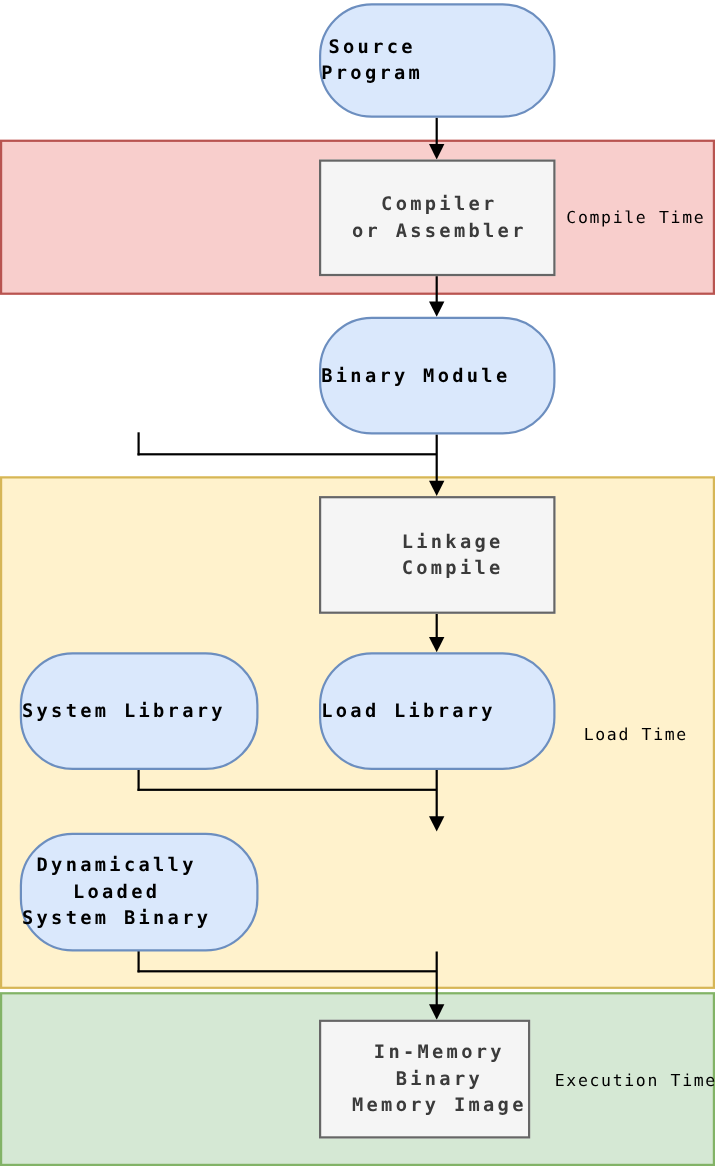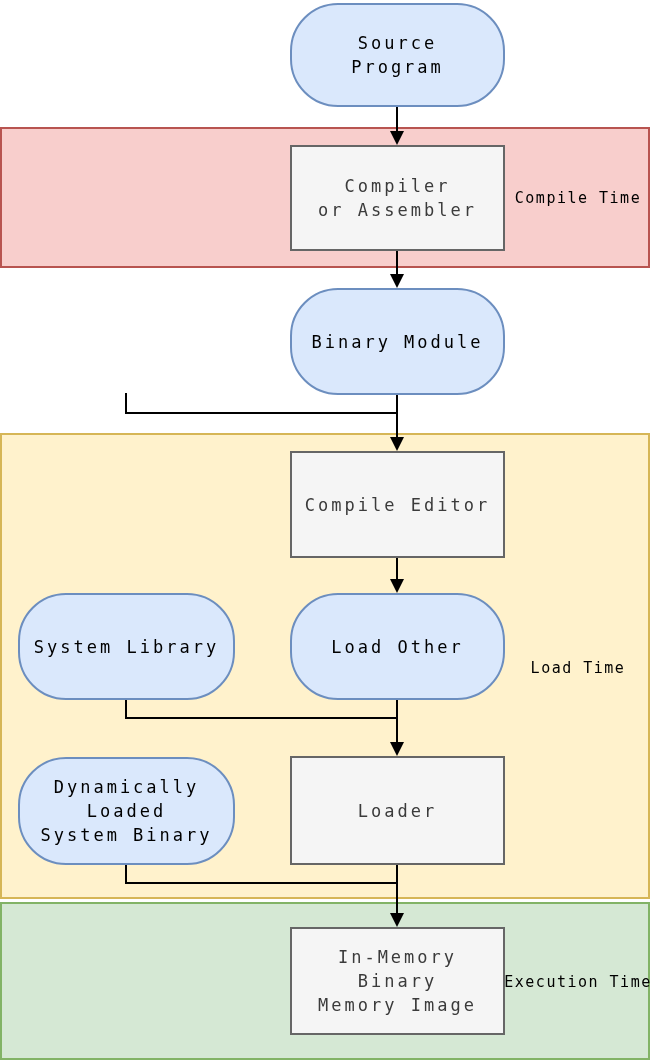--- a/index.html
+++ b/index.html
@@ -34,37 +34,39 @@
   }
   .lbl-compile { top: 188px; }
   .lbl-load    { top: 658px; }
   .lbl-exec    { top: 972px; }
 
   .node {
     position: absolute;
     box-sizing: border-box;
     display: flex;
     align-items: center;
-    justify-content: center;
+    justify-content: flex-start;
     text-align: center;
     white-space: pre-line;
     font-size: 17px;
     letter-spacing: 3px;
     line-height: 24px;
     color: #000000;
+    font-weight: bold;
   }
   .stadium {
     background: #dae8fc;
     border: 2px solid #6c8ebf;
     border-radius: 48px;
   }
   .process {
     background: #f5f5f5;
     border: 2px solid #666666;
     color: #3b3b3b;
+    padding-left: 28px;
   }
 
   .vline { position: absolute; width: 2px; background: #000000; }
   .hline { position: absolute; height: 2px; background: #000000; }
   .arrow-down {
     position: absolute;
     width: 0; height: 0;
     border-left: 7px solid transparent;
     border-right: 7px solid transparent;
     border-top: 14px solid #000000;
@@ -73,21 +75,21 @@
   
   .n-source   { left: 290px; top: 3px;   width: 215px; height: 104px; }
   .n-compiler { left: 290px; top: 145px; width: 215px; height: 106px; }
   .n-otherobj { left: 18px;  top: 288px; width: 217px; height: 107px; }
   .n-objmod   { left: 290px; top: 288px; width: 215px; height: 107px; }
   .n-linkage  { left: 290px; top: 451px; width: 215px; height: 107px; }
   .n-syslib   { left: 18px;  top: 593px; width: 217px; height: 107px; }
   .n-loadmod  { left: 290px; top: 593px; width: 215px; height: 107px; }
   .n-dynlib   { left: 18px;  top: 757px; width: 217px; height: 108px; }
   .n-loader   { left: 290px; top: 756px; width: 215px; height: 109px; }
-  .n-inmem    { left: 290px; top: 927px; width: 215px; height: 108px; }
+  .n-inmem    { left: 290px; top: 927px; width: 192px; height: 108px; }
 </style>
 </head>
 <body>
 
 <div class="canvas">
 
   <div class="band band-compile"></div>
   <div class="band band-load"></div>
   <div class="band band-exec"></div>
 
@@ -127,40 +129,37 @@
     <span>Compiler
 or Assembler</span>
   </div>
 
 
   <div class="node stadium n-objmod">
     <span>Binary Module</span>
   </div>
 
   <div class="node process n-linkage">
-    <span>Compile Editor</span>
+    <span>Linkage Compile</span>
   </div>
 
   <div class="node stadium n-syslib">
     <span>System Library</span>
   </div>
 
   <div class="node stadium n-loadmod">
-    <span>Load Other</span>
+    <span>Load Library</span>
   </div>
 
   <div class="node stadium n-dynlib">
     <span>Dynamically
 Loaded
 System Binary</span>
   </div>
 
-  <div class="node process n-loader">
-    <span>Loader</span>
-  </div>
 
   <div class="node process n-inmem">
     <span>In-Memory
 Binary
 Memory Image</span>
   </div>
 
   <div class="band-label lbl-compile">Compile Time</div>
   <div class="band-label lbl-load">Load Time</div>
   <div class="band-label lbl-exec">Execution Time</div>

